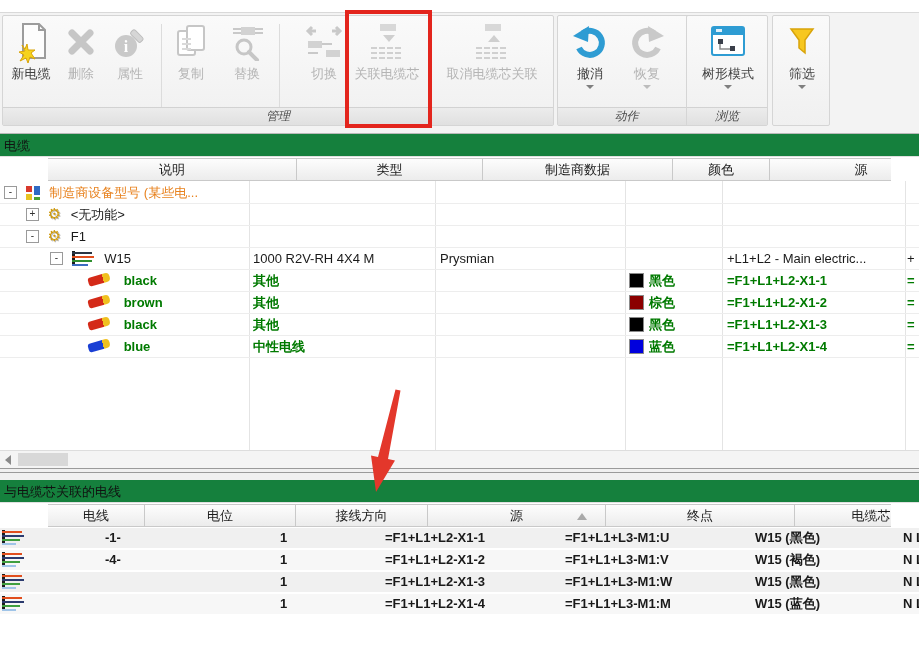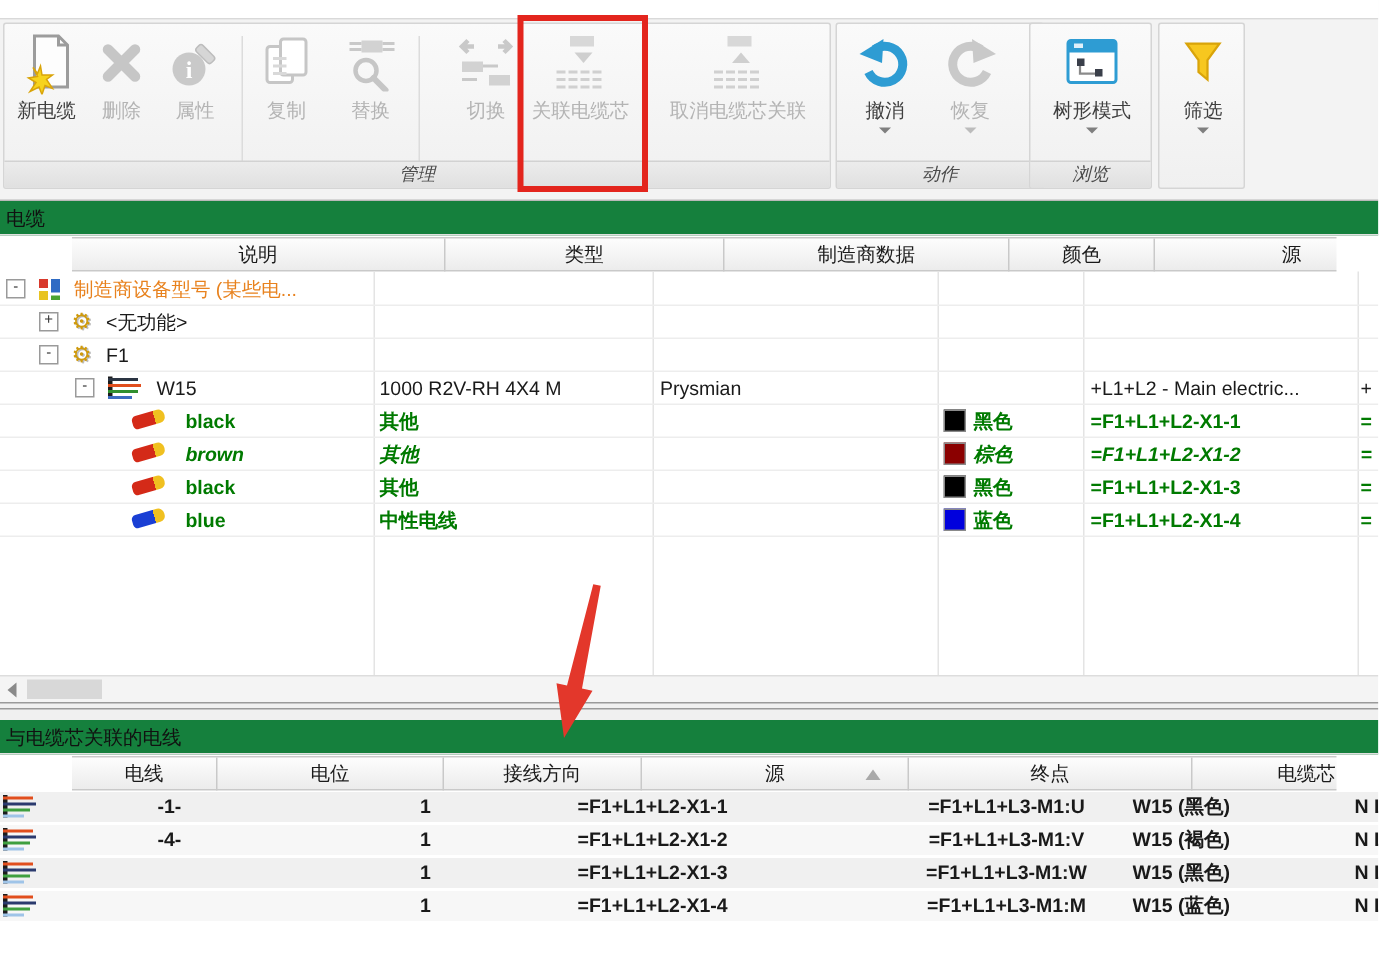--- a/index.html
+++ b/index.html
@@ -33,21 +33,21 @@
   .orange{color:#e8821e;}
   
   .ct1{left:0;width:248px;}.ct2{left:253px;width:178px;}.ct3{left:440px;width:180px;}
   .ct4{left:629px;width:90px;}.ct5{left:727px;width:175px;}.ct6{left:907px;width:12px;}
   .vl{position:absolute;width:1px;background:#e4e4e4;top:181px;height:269px;}
   
   .brow{position:absolute;left:0;width:919px;height:20px;background:#f0f0f0;font-weight:bold;}
   .brow.alt{background:#f7f7f7;}
   .bcell{position:absolute;top:0;height:20px;line-height:20px;white-space:nowrap;overflow:hidden;}
   .cb1{left:2px;width:92px;}.cb2{left:105px;width:140px;}.cb3{left:280px;width:96px;}
-  .cb4{left:385px;width:170px;}.cb5{left:582px;width:178px;text-align:center;}.cb6{left:755px;width:143px;}.cb7{left:903px;width:16px;}
+  .cb4{left:385px;width:170px;}.cb5{left:565px;width:178px;}.cb6{left:755px;width:143px;}.cb7{left:903px;width:16px;}
   
   .expand{display:inline-block;width:11px;height:11px;border:1px solid #9a9a9a;background:#fff;
           font-size:10px;line-height:9px;text-align:center;color:#333;vertical-align:middle;margin-top:-2px;box-sizing:content-box;}
   .cube{display:inline-block;width:14px;height:14px;vertical-align:middle;margin-top:-2px;background:
         linear-gradient(#d8392c,#d8392c) 0 0/6px 6px no-repeat,
         linear-gradient(#2f6bc4,#2f6bc4) 8px 0/6px 9px no-repeat,
         linear-gradient(#e8c322,#e8c322) 0 8px/6px 6px no-repeat,
         linear-gradient(#4aa231,#4aa231) 8px 11px/6px 3px no-repeat;}
   .gear{display:inline-block;font-size:15px;color:#cf9a0c;vertical-align:middle;margin-top:-3px;
         text-shadow:1px 1px 0 #bdbdbd;font-family:"DejaVu Sans",sans-serif;line-height:14px;}
@@ -289,21 +289,21 @@
   <div class="trow" style="top:270px;">
     <div class="cell ct1">
       <span class="crayon red" style="margin-left:88px;"></span>
       <span class="green" style="margin-left:10px;">black</span>
     </div>
     <div class="cell ct2 green">其他</div>
     <div class="cell ct4"><span class="swatch" style="background: rgb(0, 0, 0);"></span><span class="green">黑色</span></div>
     <div class="cell ct5 green">=F1+L1+L2-X1-1</div>
     <div class="cell ct6 green">=</div>
   </div>
-  <div class="trow" style="top:292px;font-style:italic;">
+  <div class="trow" style="top:292px;">
     <div class="cell ct1">
       <span class="crayon red" style="margin-left:88px;"></span>
       <span class="green" style="margin-left:10px;">brown</span>
     </div>
     <div class="cell ct2 green">其他</div>
     <div class="cell ct4"><span class="swatch" style="background: rgb(139, 0, 0);"></span><span class="green">棕色</span></div>
     <div class="cell ct5 green">=F1+L1+L2-X1-2</div>
     <div class="cell ct6 green">=</div>
   </div>
   <div class="trow" style="top:314px;">

